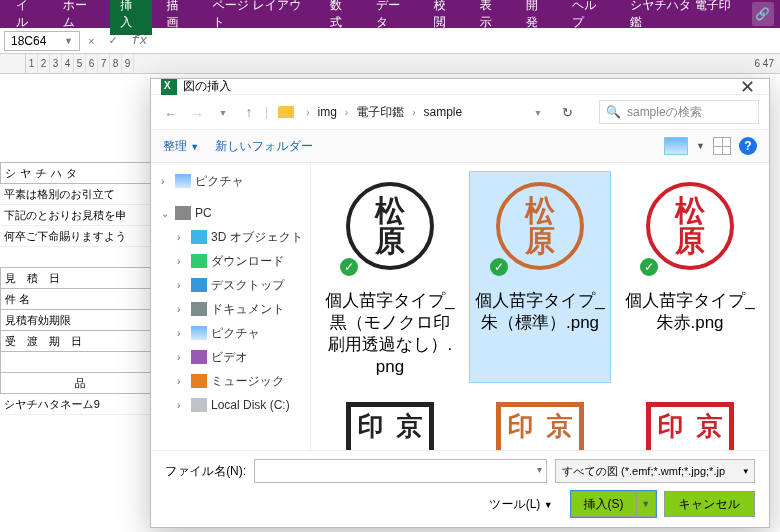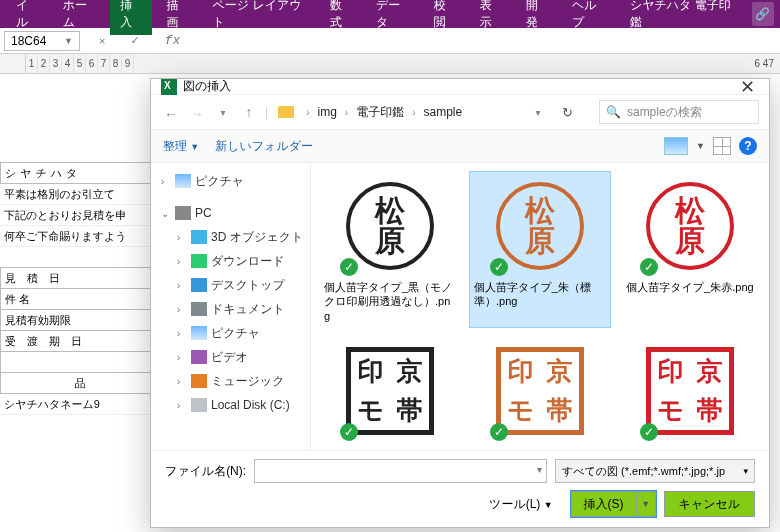--- a/index.html
+++ b/index.html
@@ -6,21 +6,21 @@
   body { width: 780px; height: 532px; background: #fff; overflow: hidden; position: relative; font-size: 12px; }
 
   
   .ribbon { height: 28px; background: #701a75; color: #fff; display: flex; align-items: center; gap: 4px; padding: 0 6px; }
   .ribbon .tab { padding: 4px 10px; font-size: 12px; }
   .ribbon .tab.active { background: #0e6a37; }
   .ribbon .flex { flex: 1; }
   .ribbon .share { width: 24px; height: 24px; background: rgba(255,255,255,.2); border-radius: 2px; display: flex; align-items: center; justify-content: center; }
 
   
-  .fbar { height: 26px; border-bottom: 1px solid #d0d0d0; display: flex; align-items: center; padding: 0 4px; gap: 13px; }
+  .fbar { height: 26px; border-bottom: 1px solid #d0d0d0; display: flex; align-items: center; padding: 0 4px; gap: 2px; }
   .namebox { width: 76px; height: 20px; border: 1px solid #bbb; background: #fff; font-size: 12px; padding: 0 6px; display: flex; align-items: center; justify-content: space-between; }
   .fbar .ic { color: #777; font-size: 11px; padding: 0 6px; }
   .fbar .fx { font-style: italic; font-family: Liberation Mono, monospace; font-size: 13px; }
 
   
   .colhdr { height: 20px; display: flex; border-bottom: 1px solid #d0d0d0; background: #f3f3f3; color: #555; }
   .corner { width: 26px; border-right: 1px solid #d0d0d0; }
   .colhdr .col { width: 12px; text-align: center; font-size: 10px; border-right: 1px solid #e0e0e0; line-height: 20px; }
   .colhdr .colr { margin-left: auto; padding-right: 6px; font-size: 10px; line-height: 20px; }
 
@@ -72,21 +72,21 @@
   .ticon.doc { background: #7f8c8d; }
   .ticon.vid { background: #9b59b6; }
   .ticon.mus { background: #e67e22; }
   .ticon.disk { background: #bdc3c7; }
 
   .files { flex: 1; overflow-y: auto; padding: 8px; display: grid; grid-template-columns: repeat(3, 1fr); gap: 8px; align-content: start; }
   .fitem { display: flex; flex-direction: column; align-items: center; padding: 4px; border: 1px solid transparent; }
   .fitem.sel { background: #cce8ff; border-color: #99d1ff; }
   .thumb { width: 100px; height: 100px; position: relative; display:flex; align-items:center; justify-content:center; }
   .thumb .check { position: absolute; left: 0; bottom: 0; width: 18px; height: 18px; border-radius:50%; background:#28a745; color:#fff; font-size:12px; display:flex; align-items:center; justify-content:center; }
-  .fname { font-size: 11px; text-align: left; margin-top: 4px; line-height: 1.3; word-break: break-all; }
+  .fname { font-size: 17px; text-align: center; margin-top: 14px; line-height: 1.3; word-break: break-all; }
 
   .hanko-round { width: 88px; height: 88px; border-radius: 50%; border-style: solid; display:flex; flex-direction:column; align-items:center; justify-content:center; font-family:serif; font-weight:bold; }
   .hanko-square { width: 88px; height: 88px; border-style: solid; display:grid; grid-template:1fr 1fr/1fr 1fr; font-family:serif; font-weight:bold; }
   .hanko-square span { display:flex; align-items:center; justify-content:center; }
 
   .bottom { border-top: 1px solid #eee; padding: 8px 14px 10px; display: flex; flex-direction: column; gap: 8px; }
   .row1 { display: flex; align-items: center; gap: 8px; }
   .row1 .lbl { font-size: 12px; white-space: nowrap; }
   .row1 .inp { flex: 1; height: 24px; border: 1px solid #bbb; background: #fff; position:relative; }
   .row1 .inp .dd { position:absolute; right:4px; top:4px; color:#777; font-size:10px; }

